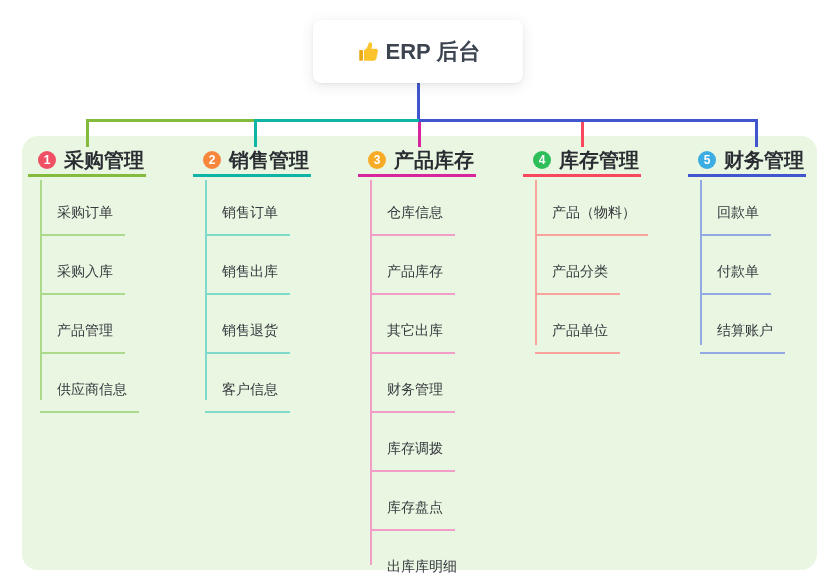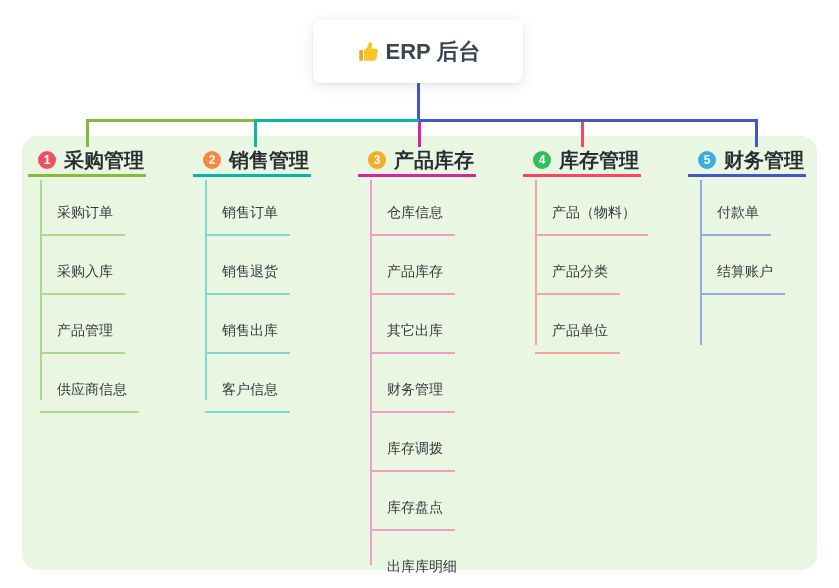--- a/index.html
+++ b/index.html
@@ -107,25 +107,25 @@
       <span class="badge" style="background: rgb(246, 135, 60);">2</span>
       <span class="branch-label">销售管理</span>
     </div>
     <div class="trunk" style="height: 220px;"></div>
     <div class="children">
   <div class="child">
     <span class="child-label">销售订单</span>
   </div>
 
   <div class="child">
+    <span class="child-label">销售出库</span>
+  </div>
+
+  <div class="child">
     <span class="child-label">销售退货</span>
-  </div>
-
-  <div class="child">
-    <span class="child-label">销售出库</span>
   </div>
 
   <div class="child">
     <span class="child-label">客户信息</span>
   </div>
 </div>
   </div>
 
   <div class="branch" style="left: 358px; --c: #D8259D; --lc: #F29CC8;">
     <div class="branch-header">
@@ -185,20 +185,23 @@
 </div>
   </div>
 
   <div class="branch" style="left: 688px; --c: #4156CE; --lc: #93A9E4;">
     <div class="branch-header">
       <span class="badge" style="background: rgb(59, 173, 227);">5</span>
       <span class="branch-label">财务管理</span>
     </div>
     <div class="trunk" style="height: 165px;"></div>
     <div class="children">
+  <div class="child">
+    <span class="child-label">回款单</span>
+  </div>
 
   <div class="child">
     <span class="child-label">付款单</span>
   </div>
 
   <div class="child">
     <span class="child-label">结算账户</span>
   </div>
 </div>
   </div>

